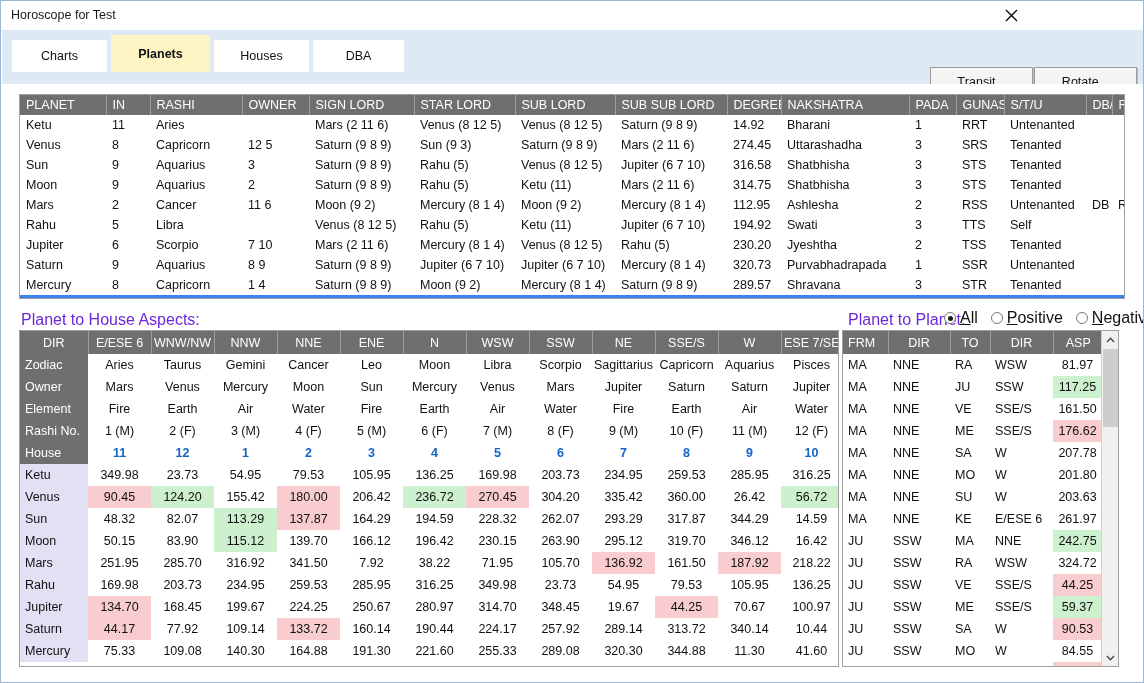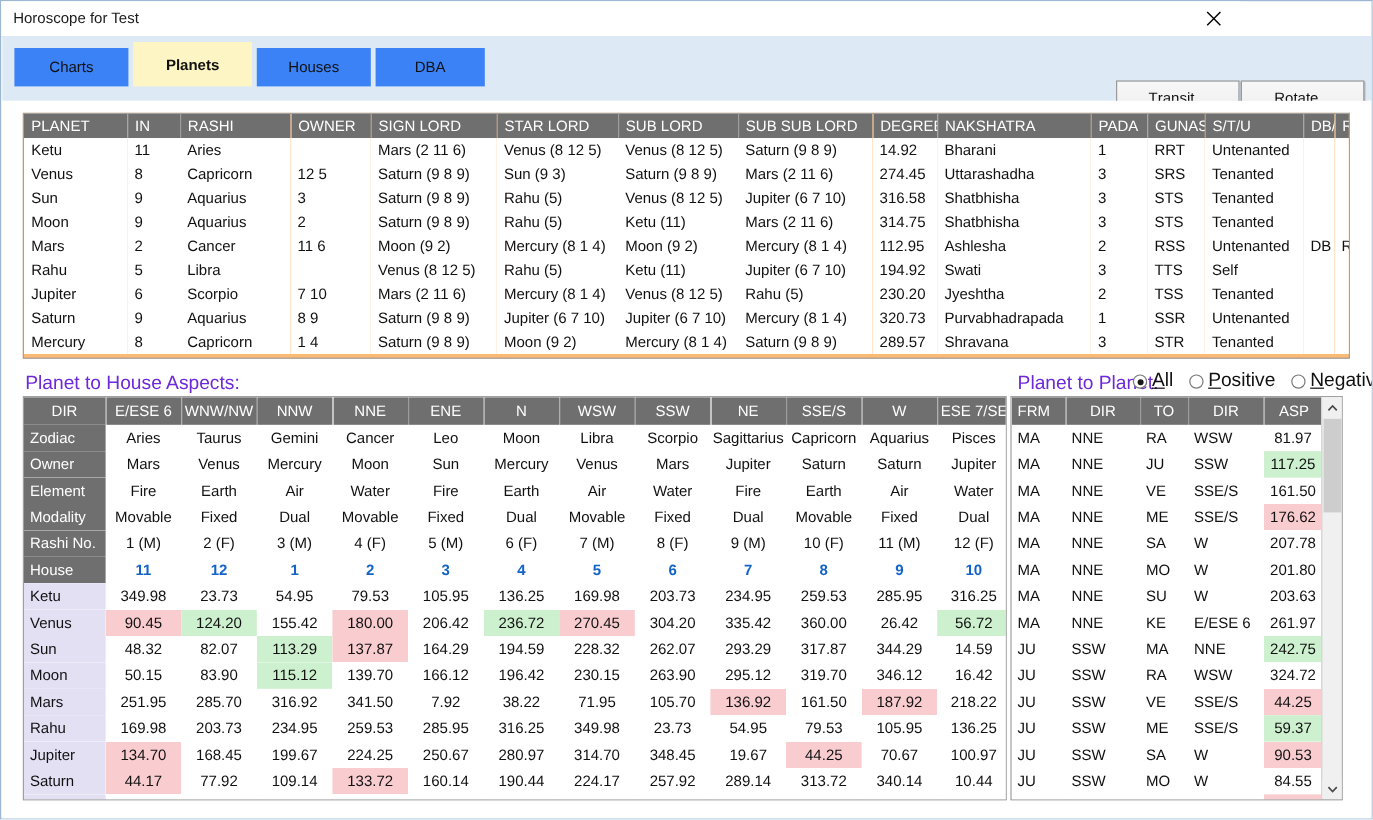--- a/index.html
+++ b/index.html
@@ -44,21 +44,21 @@
     background: #ddeaf6;
   }
   #tabs {
     position: absolute; left: 10px; top: 5px;
     height: 37px;
     display: flex; align-items: flex-end;
   }
   .tab {
     height: 32px;
     display: flex; align-items: center; justify-content: center;
-    background: #3b82f6;
+    background: #ffffff;
     font-size: 12.5px; color: #111111;
     cursor: default;
     box-sizing: border-box;
   }
   .tab.active {
     background: #fdf6c4;
     font-weight: bold;
     height: 37px;
   }
   .tab.t-charts  { width: 95px; }
@@ -87,21 +87,21 @@
     position: absolute; left: 1px; top: 83px;
     width: 1141px; height: 598px;
     background: #ffffff;
   }
 
   
   #planet-grid {
     position: absolute; left: 17px; top: 10px;
     width: 1106px; height: 205px;
     border: 1px solid #a0a0a0;
-    background: #fdba74;
+    background: #3b82f6;
     box-sizing: border-box;
     overflow: hidden;
   }
   table.grid {
     border-collapse: collapse;
     width: 100%;
     font-size: 12.5px;
     color: #111111;
     table-layout: fixed;
   }
@@ -554,35 +554,20 @@
               <td>Fire</td>
               <td>Earth</td>
               <td>Air</td>
               <td>Water</td>
               <td>Fire</td>
               <td>Earth</td>
               <td>Air</td>
               <td>Water</td>
             </tr>
             <tr>
-              <td class="rowhead-dark">Modality</td>
-              <td>Movable</td>
-              <td>Fixed</td>
-              <td>Dual</td>
-              <td>Movable</td>
-              <td>Fixed</td>
-              <td>Dual</td>
-              <td>Movable</td>
-              <td>Fixed</td>
-              <td>Dual</td>
-              <td>Movable</td>
-              <td>Fixed</td>
-              <td>Dual</td>
-            </tr>
-            <tr>
               <td class="rowhead-dark">Rashi No.</td>
               <td>1 (M)</td>
               <td>2 (F)</td>
               <td>3 (M)</td>
               <td>4 (F)</td>
               <td>5 (M)</td>
               <td>6 (F)</td>
               <td>7 (M)</td>
               <td>8 (F)</td>
               <td>9 (M)</td>

